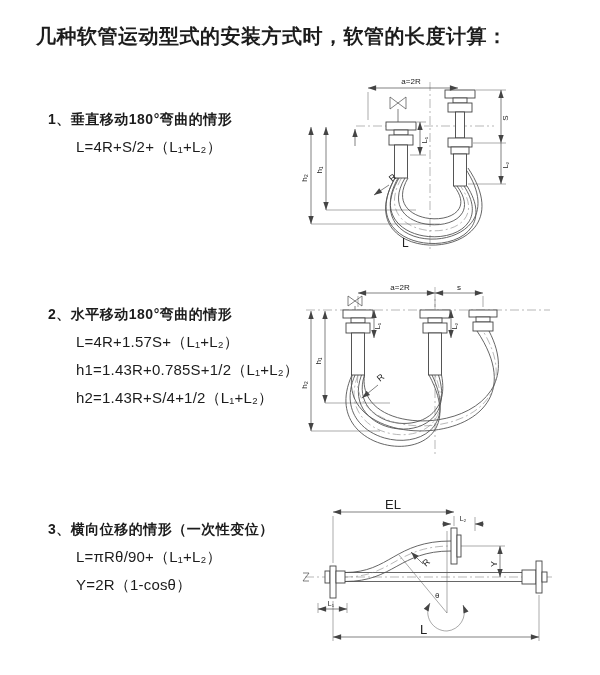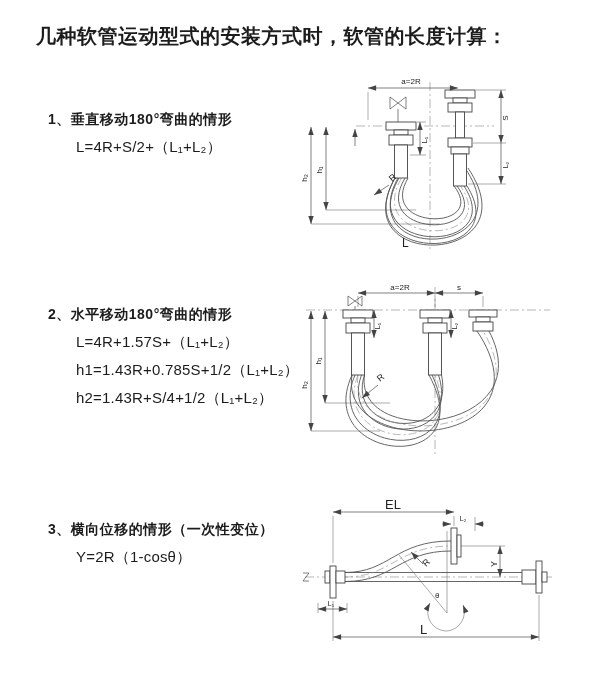--- a/index.html
+++ b/index.html
@@ -33,20 +33,21 @@
 
 <div class="section" style="top:306px;">
   <div class="sec-head">2、水平移动180°弯曲的情形</div>
   <div class="formula">L=4R+1.57S+（L₁+L₂）</div>
   <div class="formula">h1=1.43R+0.785S+1/2（L₁+L₂）</div>
   <div class="formula">h2=1.43R+S/4+1/2（L₁+L₂）</div>
 </div>
 
 <div class="section" style="top:521px;">
   <div class="sec-head">3、横向位移的情形（一次性变位）</div>
+  <div class="formula">L=πRθ/90+（L₁+L₂）</div>
   <div class="formula">Y=2R（1-cosθ）</div>
 </div>
 
 <svg class="diagram" style="left:298px;top:66px;" width="290" height="195" viewBox="0 0 290 195">
   <defs>
     <marker id="m1" markerUnits="userSpaceOnUse" markerWidth="9" markerHeight="9" viewBox="0 0 10 10" refX="9.5" refY="5" orient="auto-start-reverse">
       <path d="M0.5,2 L9.5,5 L0.5,8 Z" fill="#444"></path>
     </marker>
     <pattern id="hp1" patternUnits="userSpaceOnUse" width="4" height="4">
       <path d="M0,0 L4,4 M4,0 L0,4" stroke="#888" stroke-width="0.5"></path>

